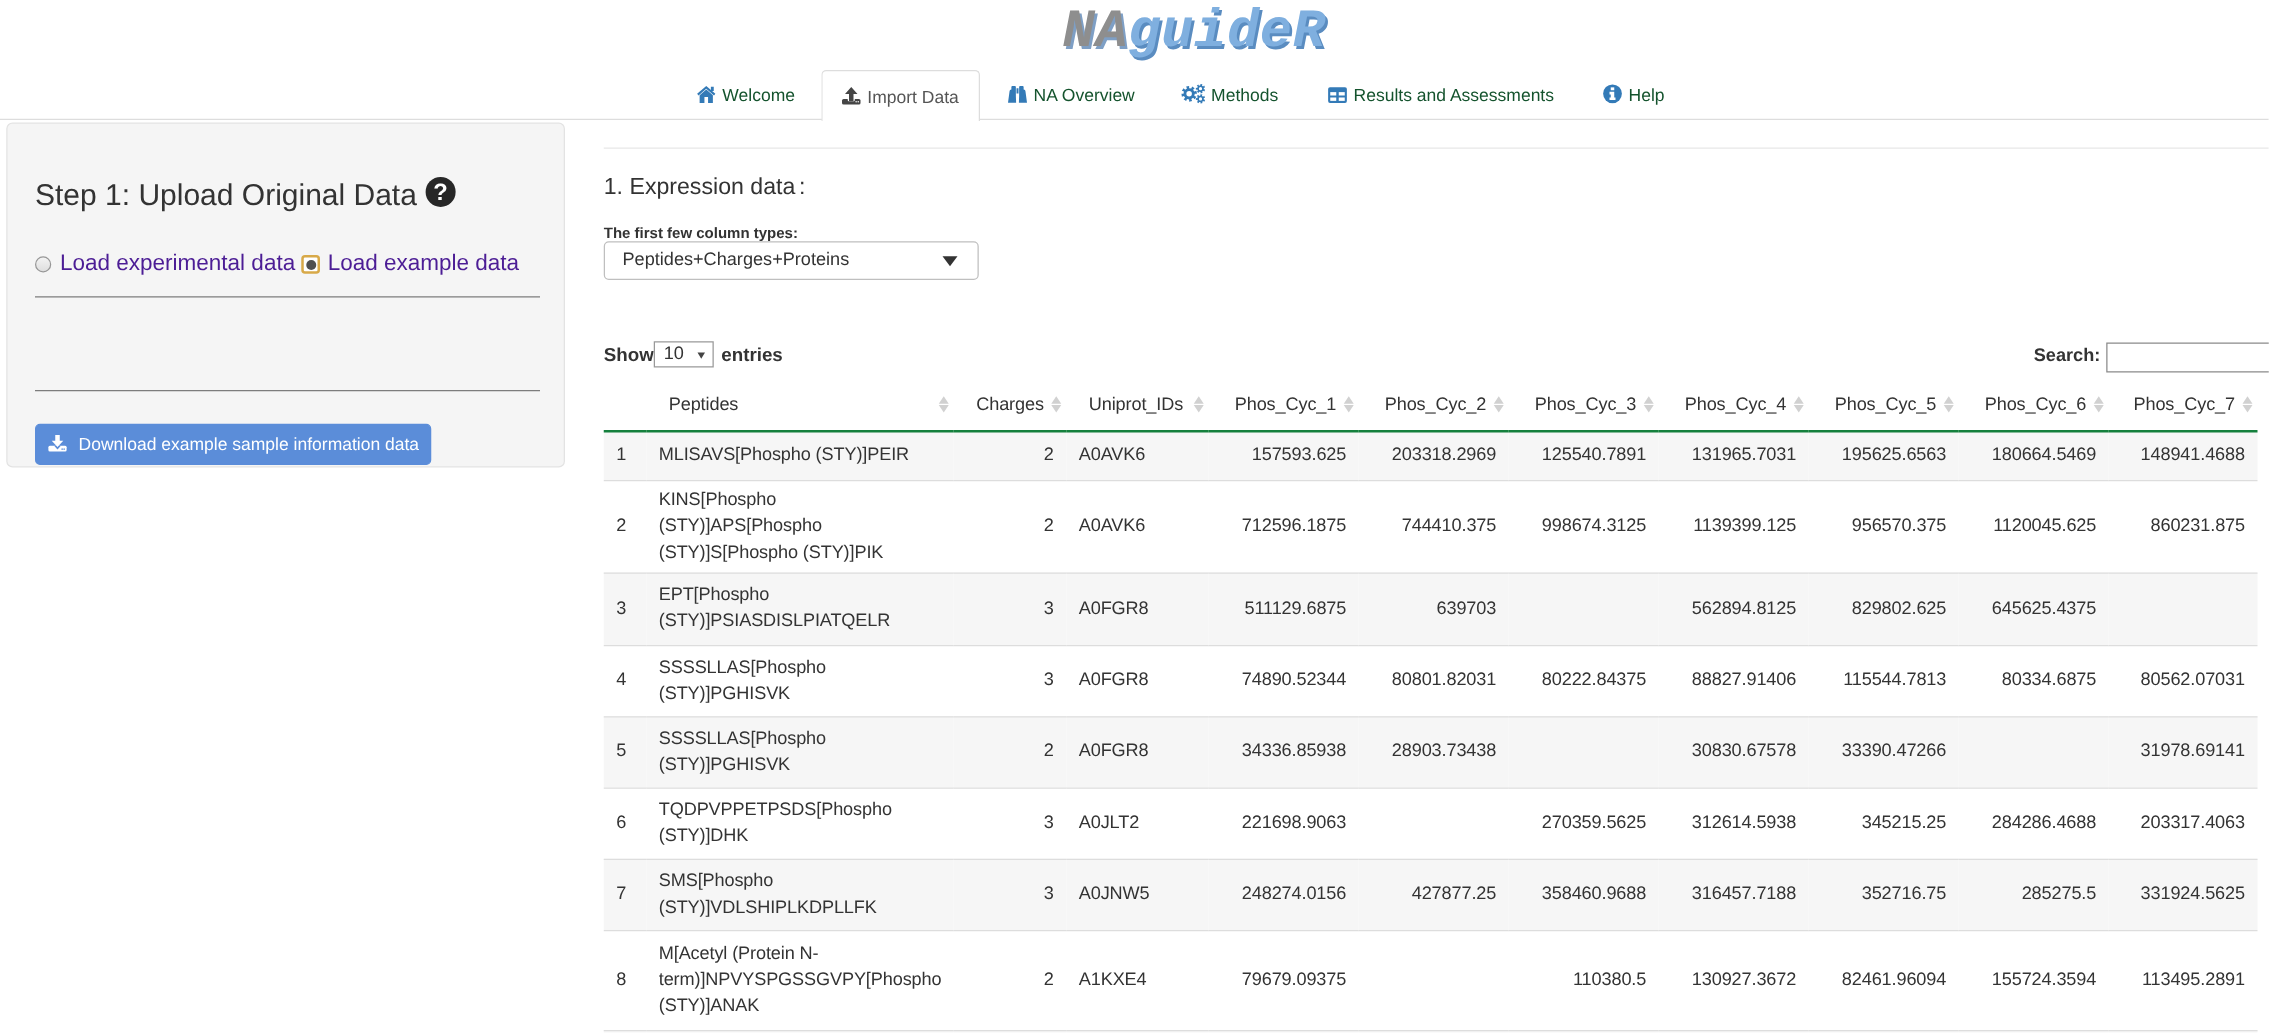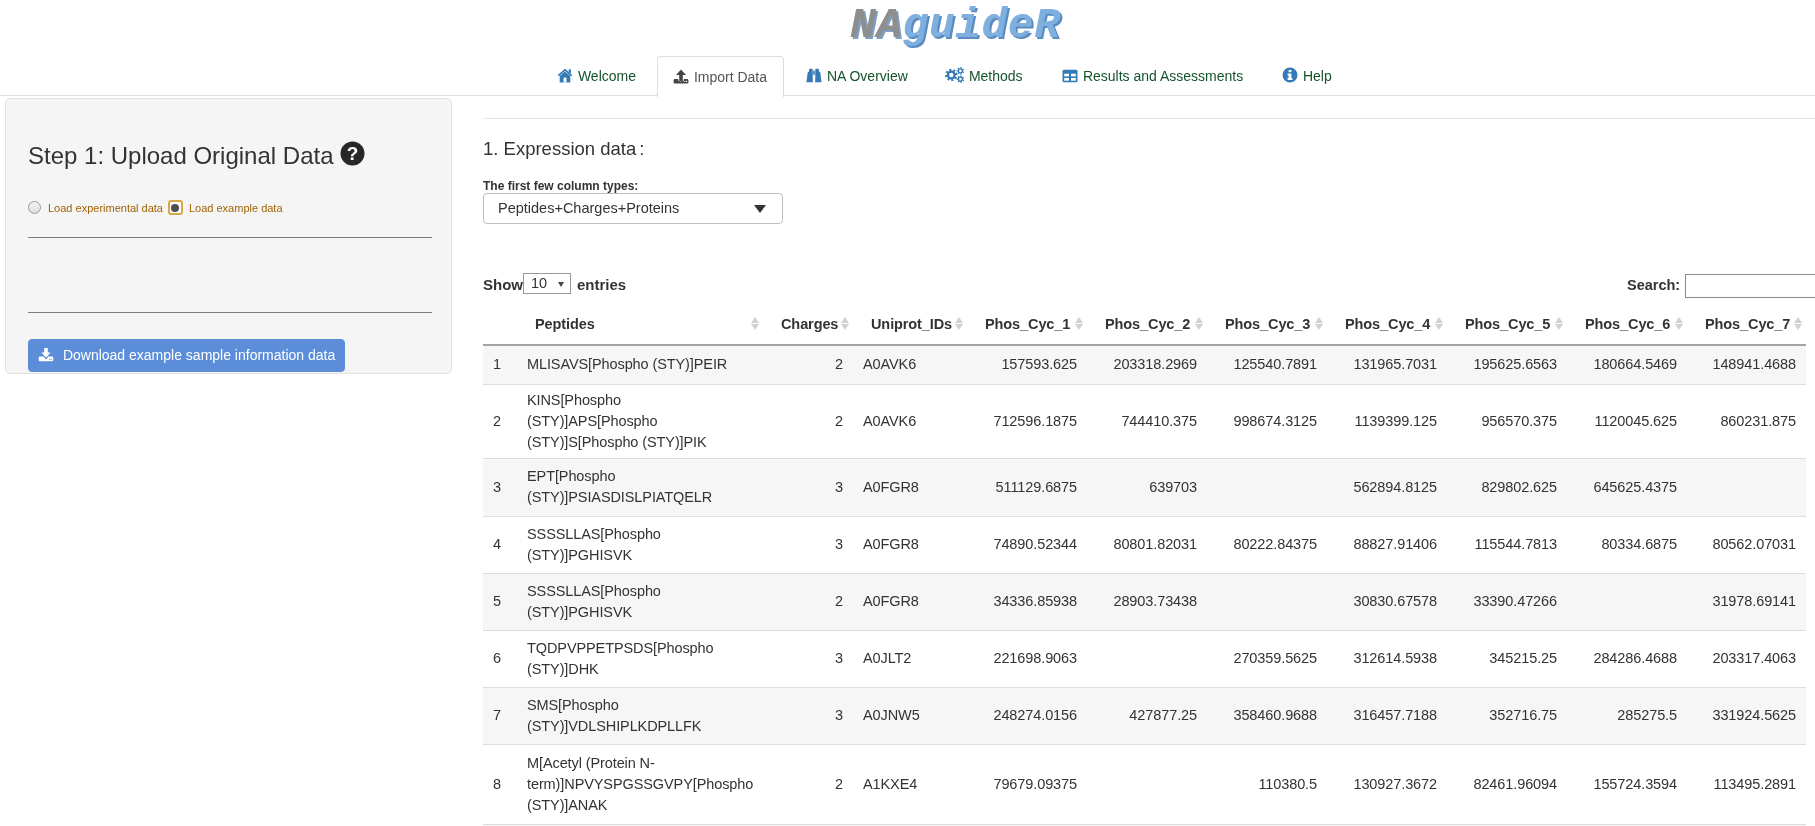--- a/index.html
+++ b/index.html
@@ -19,21 +19,21 @@
   font-size:14px; color:#14532d; white-space:nowrap; }
 .tab svg { vertical-align:-2px; margin-right:1px; }
 .tab.active { background:#fff; border:1px solid #ddd; border-bottom:none; border-radius:4px 4px 0 0;
   color:#555; height:41px; }
 
 
 #panel { position:absolute; left:5px; top:98px; width:447px; height:276px;
   background:#f5f5f5; border:1px solid #e3e3e3; border-radius:5px; }
 #panel h3 { position:absolute; left:22px; top:42px; font-size:24px; font-weight:normal; color:#333; white-space:nowrap;}
 #qicon { display:inline-block; vertical-align:-2px; margin-left:6px;}
-.radio-row { position:absolute; left:22px; top:101px; font-size:11px; color:#a16207; white-space:nowrap; }
+.radio-row { position:absolute; left:22px; top:101px; font-size:18px; color:#4c1d95; white-space:nowrap; }
 .rad { display:inline-block; width:13px; height:13px; border:1px solid #979797; border-radius:50%;
   background:linear-gradient(#f3f3f3,#dedede); vertical-align:-2px; }
 .rad2wrap { display:inline-block; width:15px; height:15px; border:2px solid #d8a948; border-radius:3px;
   background:#fff; vertical-align:-3px; position:relative; margin-left:5px; }
 .rad2wrap .dot { position:absolute; left:1.5px; top:1.5px; width:8px; height:8px; border-radius:50%;
   background:#4f4f4f; }
 .phr { position:absolute; left:22px; width:404px; height:1px; background:#7d7d7d; }
 .dlbtn { position:absolute; left:22px; height:33px; background:#5b8dd9; border:1px solid #5b8dd9; border-radius:4px;
   color:#fff; font-size:14px; line-height:31px; padding:0 9px; white-space:nowrap; }
 .dlbtn svg { vertical-align:-2px; margin-right:5px; }
@@ -55,21 +55,21 @@
 #show-sel .caret { position:absolute; right:6px; top:8px; width:0; height:0;
   border-left:3.5px solid transparent; border-right:3.5px solid transparent; border-top:5px solid #444; }
 #entries-lbl { position:absolute; left:577px; top:276px; font-size:15px; font-weight:bold; color:#333; }
 #search-lbl { position:absolute; left:1627px; top:277px; font-size:14.5px; font-weight:bold; color:#333; }
 #search-box { position:absolute; left:1685px; top:274px; width:140px; height:24px;
   border:1px solid #8a8a8a; background:#fff; }
 
 
 #tbl { position:absolute; left:483px; top:303px; width:1323px; border-collapse:collapse;
   font-size:14.5px; color:#333; table-layout:fixed; letter-spacing:-0.1px; }
-#tbl th { font-weight:bold; border-bottom:2px solid #a3a3a3; padding:0 18px; height:42px;
+#tbl th { font-weight:normal; border-bottom:2px solid #15803d; padding:0 18px; height:42px;
   position:relative; vertical-align:middle; }
 #tbl th.num { text-align:right; }
 #tbl th.txt { text-align:left; }
 #tbl td { padding:0 10px; vertical-align:middle; border-top:1px solid #ddd; line-height:21px; }
 #tbl td.num { text-align:right; }
 #tbl tr.odd td { background:#f6f6f6; }
 .sorter { position:absolute; right:4px; top:50%; margin-top:-7px; }
 .sorter .up { width:0;height:0;border-left:4px solid transparent;border-right:4px solid transparent;
   border-bottom:6px solid #d1d1d1; margin-bottom:1px;}
 .sorter .dn { width:0;height:0;border-left:4px solid transparent;border-right:4px solid transparent;

